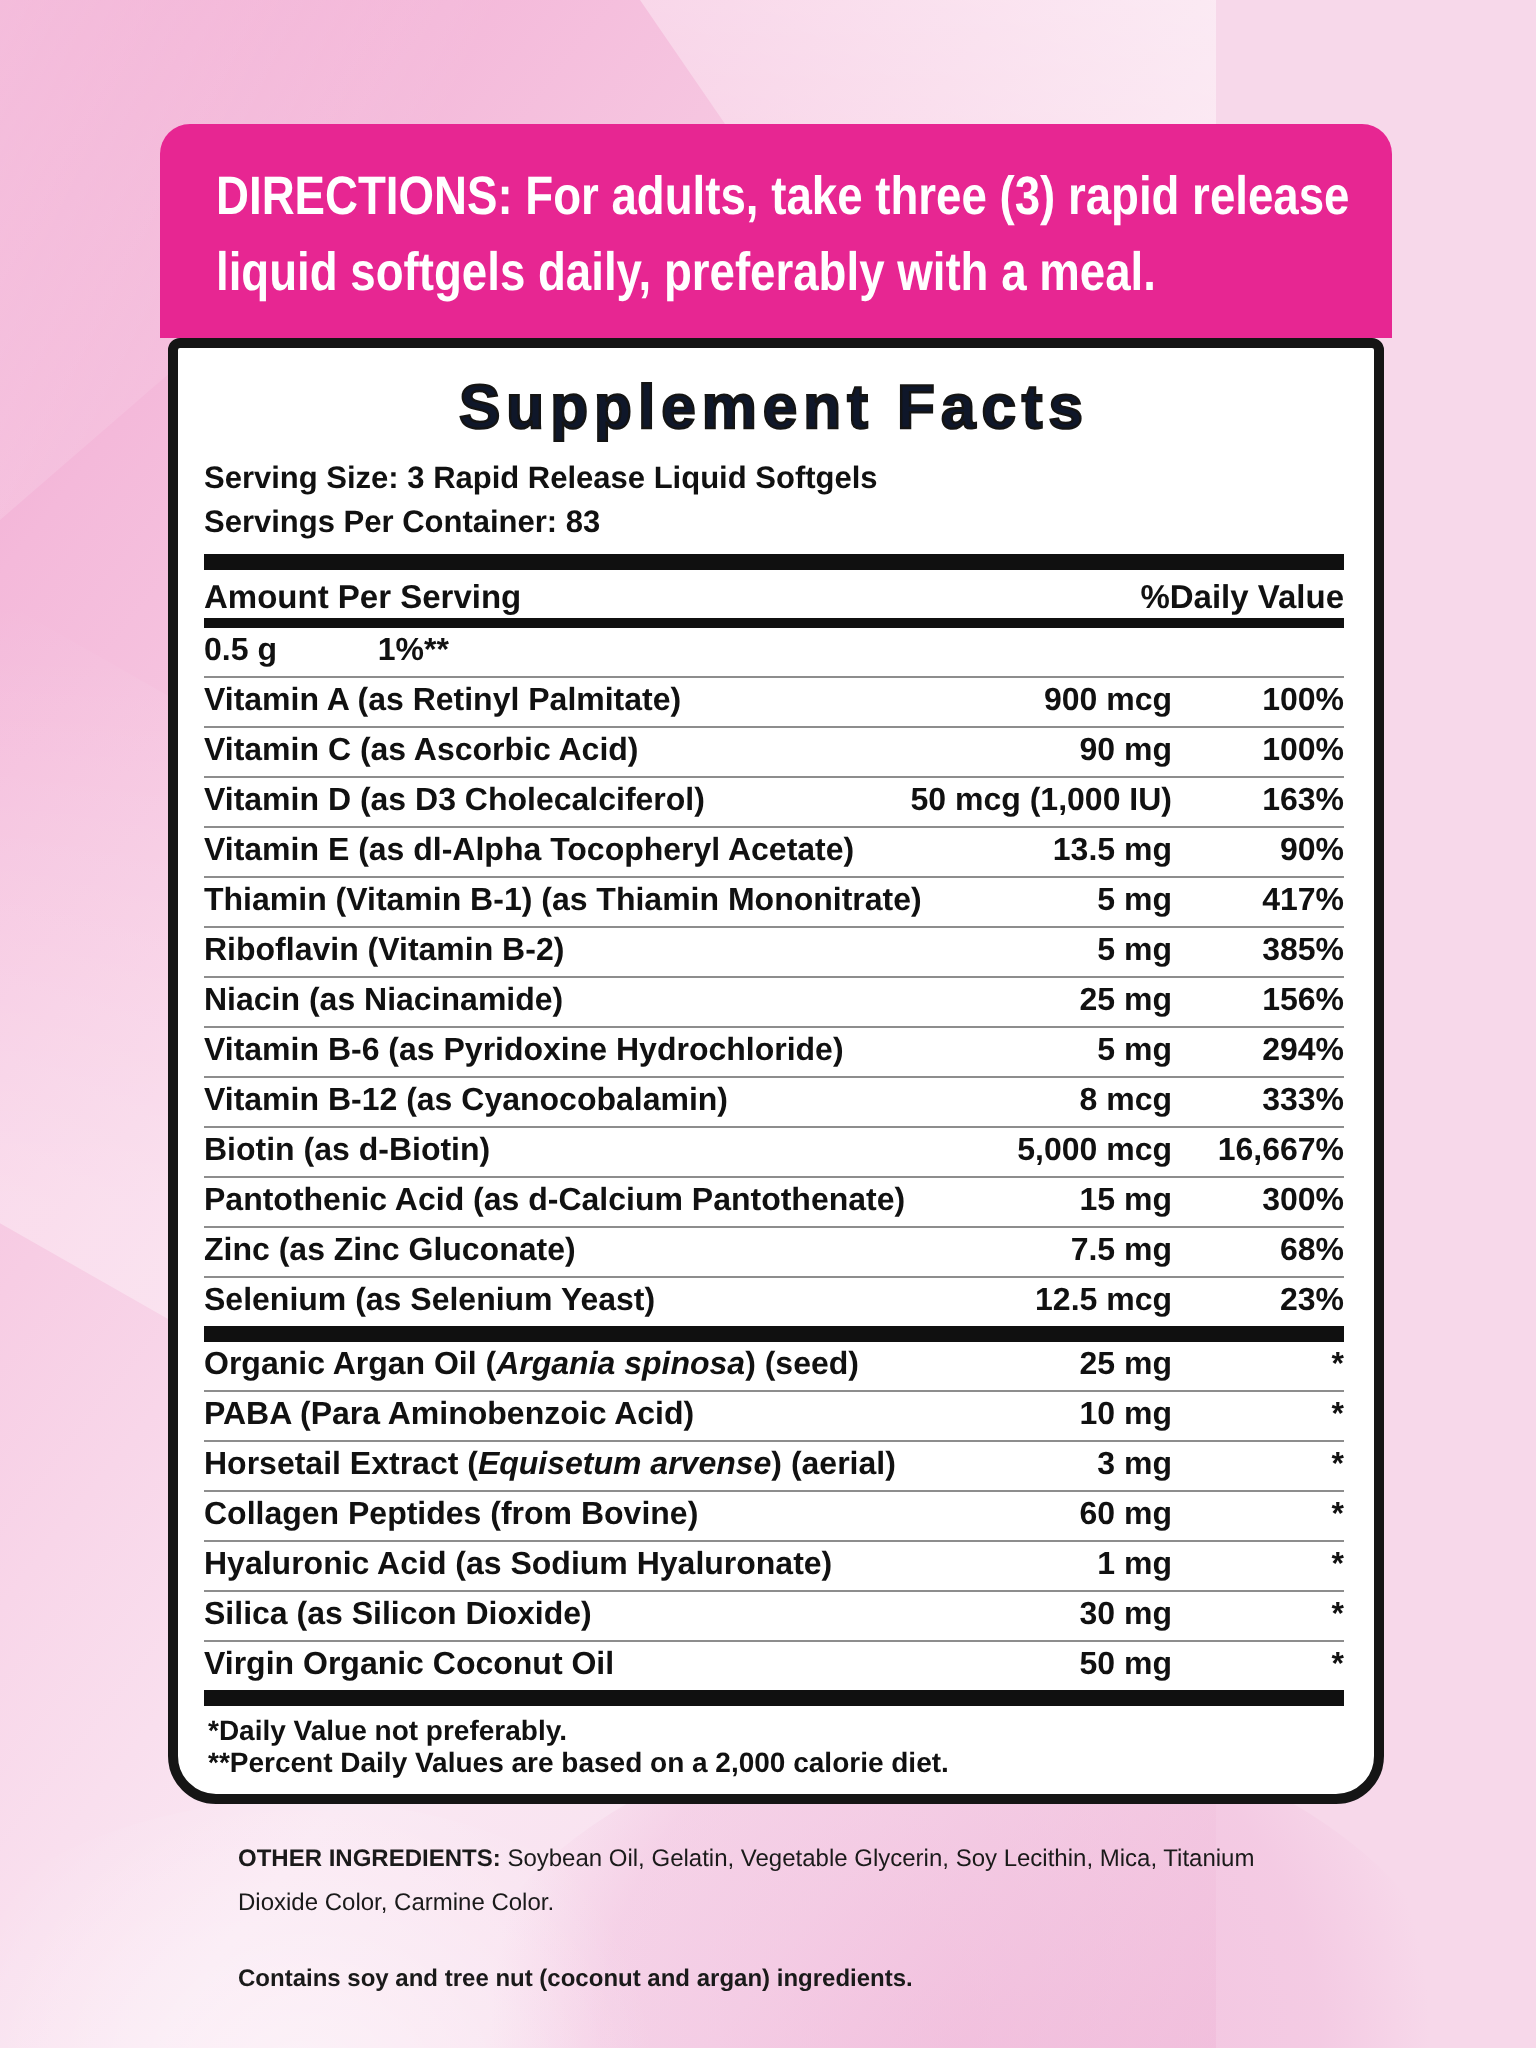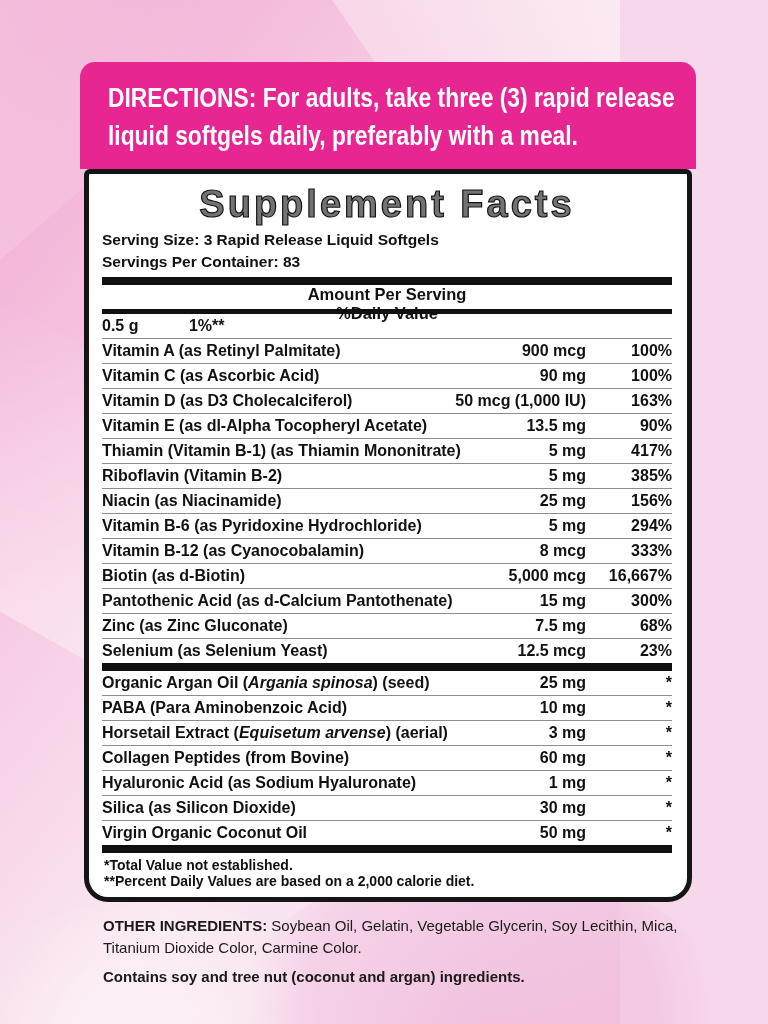--- a/index.html
+++ b/index.html
@@ -3,21 +3,20 @@
 <meta charset="utf-8">
 <style>
   html,body{margin:0;padding:0;}
   body{
     width:768px;height:1024px;overflow:hidden;
     font-family:"Liberation Sans",sans-serif;
     background:#f7d8ea;
   }
   .stage{position:relative;width:608px;height:1024px;
     background:linear-gradient(128deg,#f0a3ce 0%,#f4b9da 16%,#f7cde4 36%,#fae8f3 62%,#f8dfee 82%,#f4cbe2 100%);
-    padding-left:12px;
   }
   
   .bg-shape{position:absolute;pointer-events:none;}
   .shape-tl{left:0;top:0;width:300px;height:260px;
     background:linear-gradient(115deg,rgba(255,255,255,.28),rgba(255,255,255,0) 60%);
     clip-path:polygon(0 0,100% 0,0 100%);}
   .shape-tr{right:0;top:0;width:360px;height:420px;
     background:linear-gradient(200deg,rgba(255,255,255,.5),rgba(255,255,255,0) 70%);
     clip-path:polygon(20% 0,100% 0,100% 100%);}
   .shape-ml{left:0;top:300px;width:120px;height:380px;
@@ -38,43 +37,43 @@
   }
   .dline{transform:scaleX(.845);transform-origin:0 50%;white-space:nowrap;letter-spacing:0;}
 
   
   .panel{
     margin:0 4px;background:#ffffff;border:5px solid #151515;
     border-radius:6px 6px 24px 24px;
     padding:6px 15px 6px 13px;box-sizing:border-box;color:#111;
   }
   .sf-title{
-    text-align:center;font-weight:bold;font-size:38px;line-height:48px;
-    letter-spacing:3px;color:#737373;-webkit-text-stroke:1.2px #141414;
+    text-align:center;font-weight:bold;font-size:31px;line-height:48px;
+    letter-spacing:3px;color:#0f172a;-webkit-text-stroke:1.2px #141414;
     white-space:nowrap;
   }
   .serving-row{display:flex;justify-content:space-between;align-items:baseline;
     font-weight:bold;font-size:15.5px;line-height:22px;margin:1px 0 4px 0;flex-direction:column;}
   .serving-row span:last-child{padding-right:12px;}
   .bar{background:#101010;}
   .bar8{height:8px;}
   .bar5{height:5px;}
-  .head-row{display:flex;justify-content:space-between;align-items:center;
-    font-weight:bold;font-size:16.5px;height:24px;flex-direction:column;}
+  .head-row{display:flex;justify-content:space-between;align-items:flex-end;
+    font-weight:bold;font-size:16.5px;height:24px;}
   .rows .row{display:flex;align-items:center;min-height:24px;font-size:16px;font-weight:bold;}
   .rows .row + .row{border-top:1.5px solid #8d8d8d;}
   .row .nm{flex:1 1 auto;padding-right:6px;white-space:nowrap;}
   .row .nm i{}
   .row .amt{flex:0 0 auto;text-align:right;white-space:nowrap;}
   .row .dv{flex:0 0 86px;text-align:right;white-space:nowrap;}
   .footnotes{font-size:14px;font-weight:bold;line-height:16px;padding:4px 0 2px 2px;}
 
   
   .footer{margin:13px 0 0 23px;width:576px;color:#1a1a1a;}
-  .footer p{margin:0;font-size:15px;line-height:22px;}
+  .footer p{margin:16px;font-size:12px;line-height:22px;}
   .footer .b{font-weight:bold;}
   .footer .contains{margin-top:7px;}
 </style>
 </head>
 <body>
 
 <div class="stage">
   <div class="bg-shape shape-tl"></div>
   <div class="bg-shape shape-tr"></div>
   <div class="bg-shape shape-ml"></div>
@@ -213,21 +212,21 @@
           <div class="row">
             <span class="nm"><span>Virgin Organic Coconut Oil</span></span>
             <span class="amt">50 mg</span>
             <span class="dv">*</span>
           </div>
         </div>
 
       <div class="bar bar8"></div>
 
       <div class="footnotes">
-        <div>*Total Value not established.</div>
+        <div>*Daily Value not preferably.</div>
         <div>**Percent Daily Values are based on a 2,000 calorie diet.</div>
       </div>
     </div>
 
     <div class="footer">
       <p class="oi"><span class="b">OTHER INGREDIENTS:</span> <span>Soybean Oil, Gelatin, Vegetable Glycerin, Soy Lecithin, Mica, Titanium Dioxide Color, Carmine Color.</span></p>
       <p class="contains b">Contains soy and tree nut (coconut and argan) ingredients.</p>
     </div>
 
   </div>

